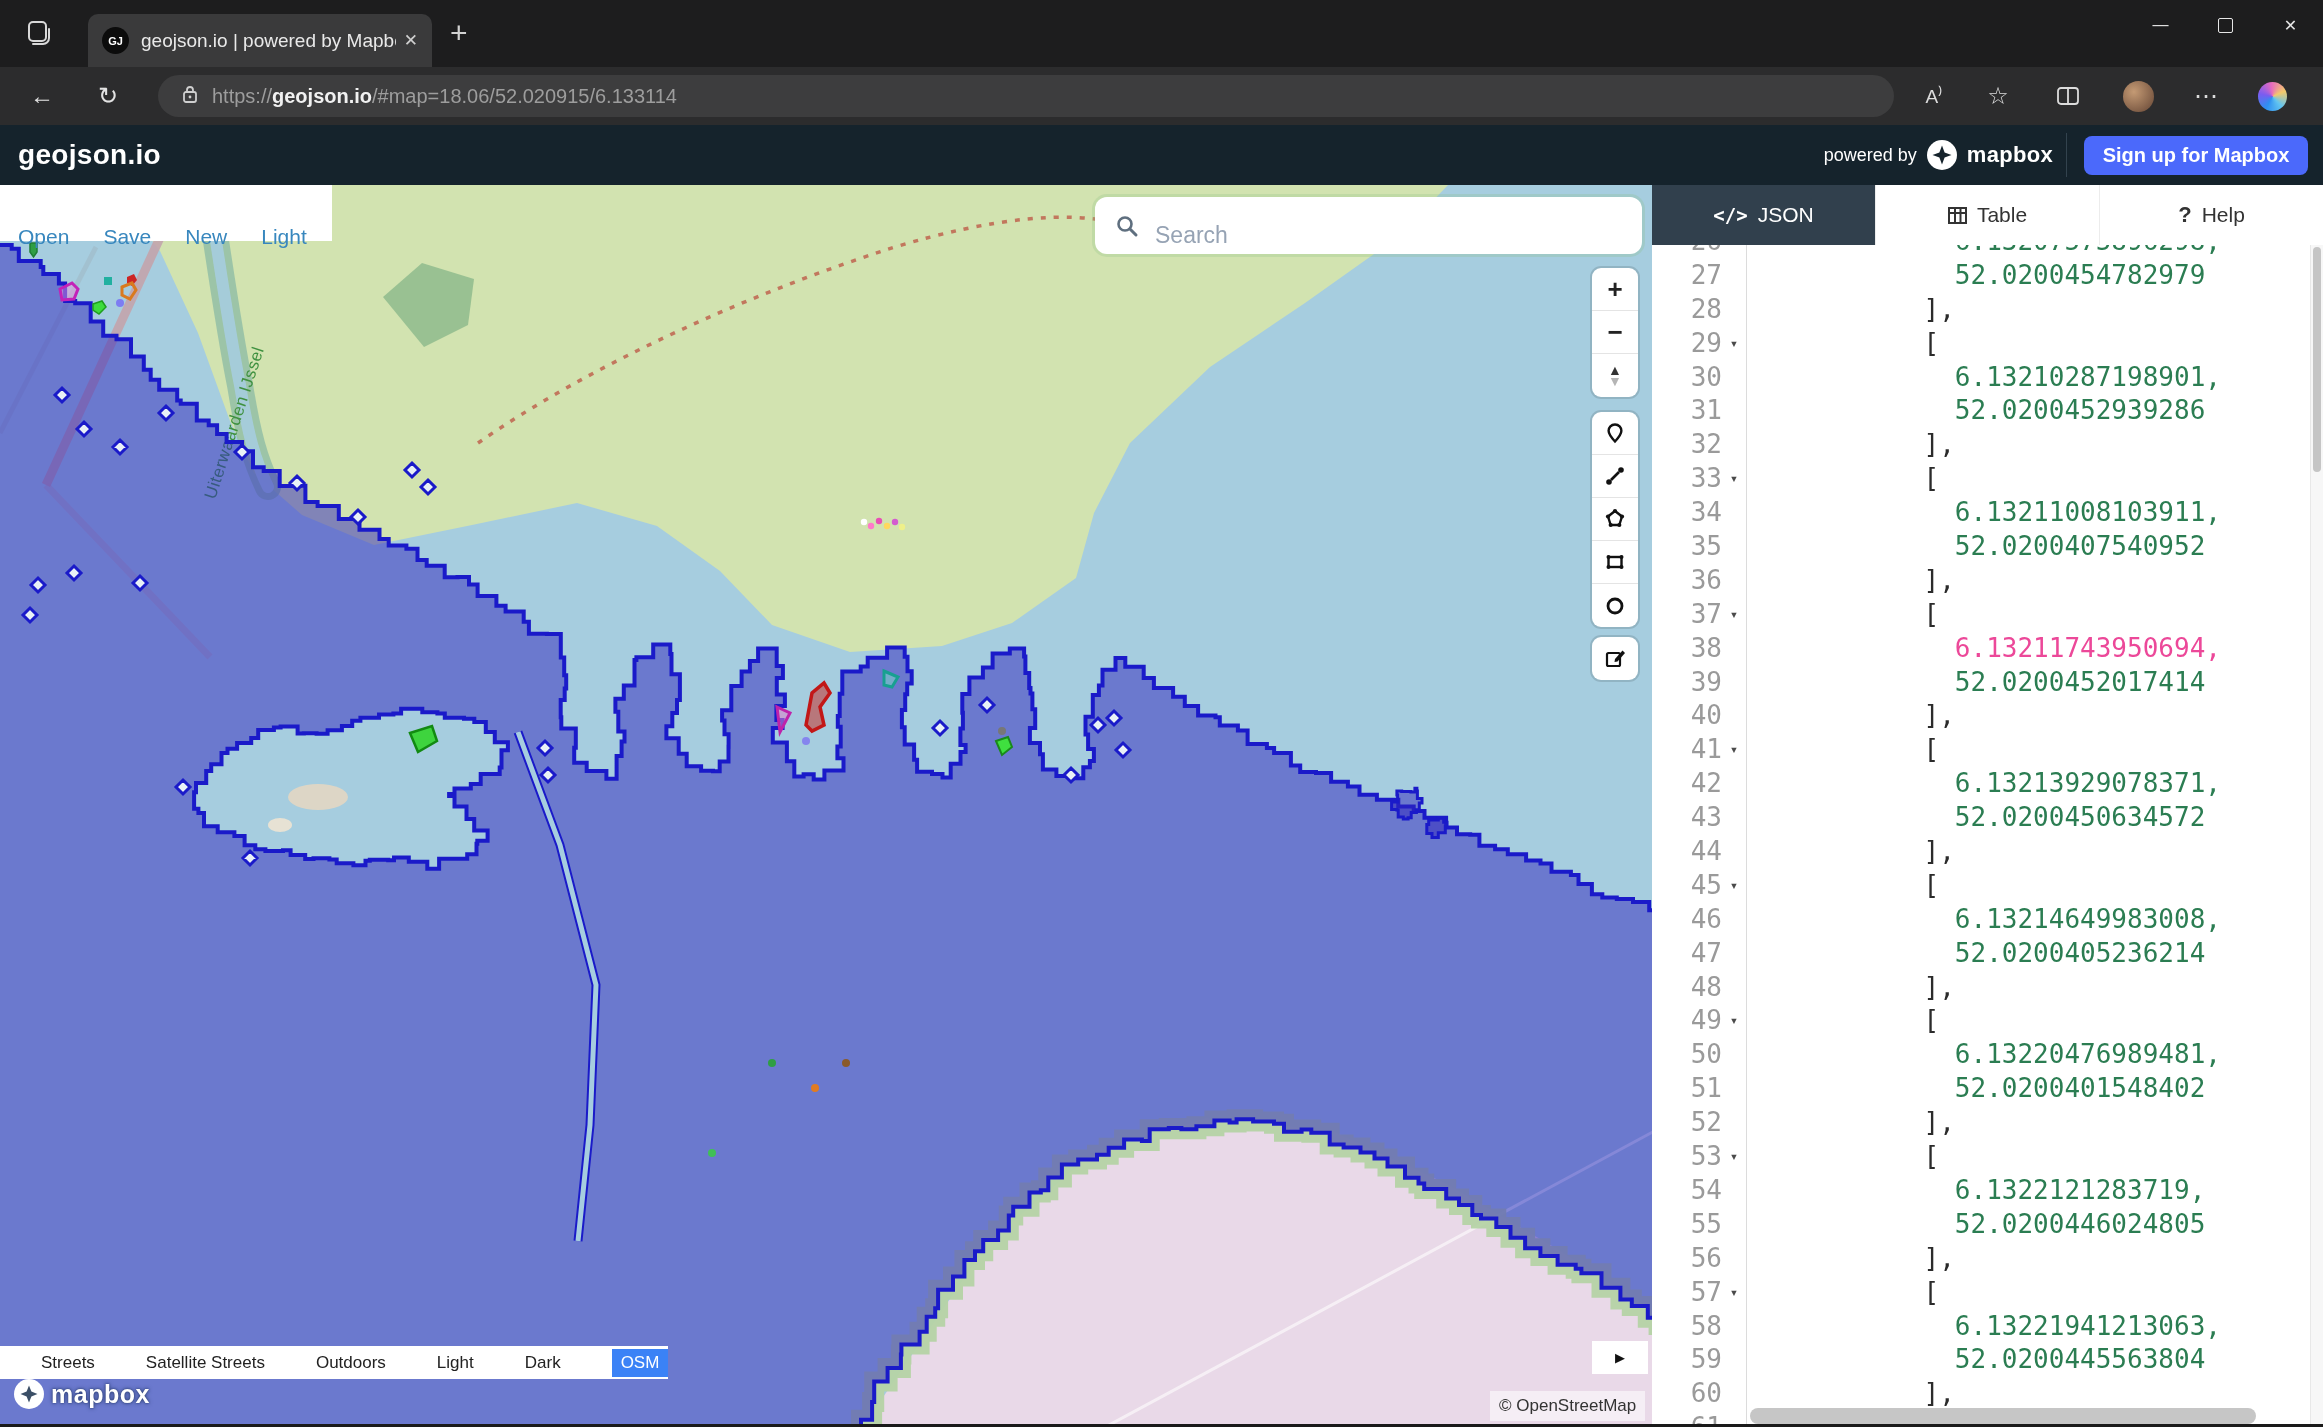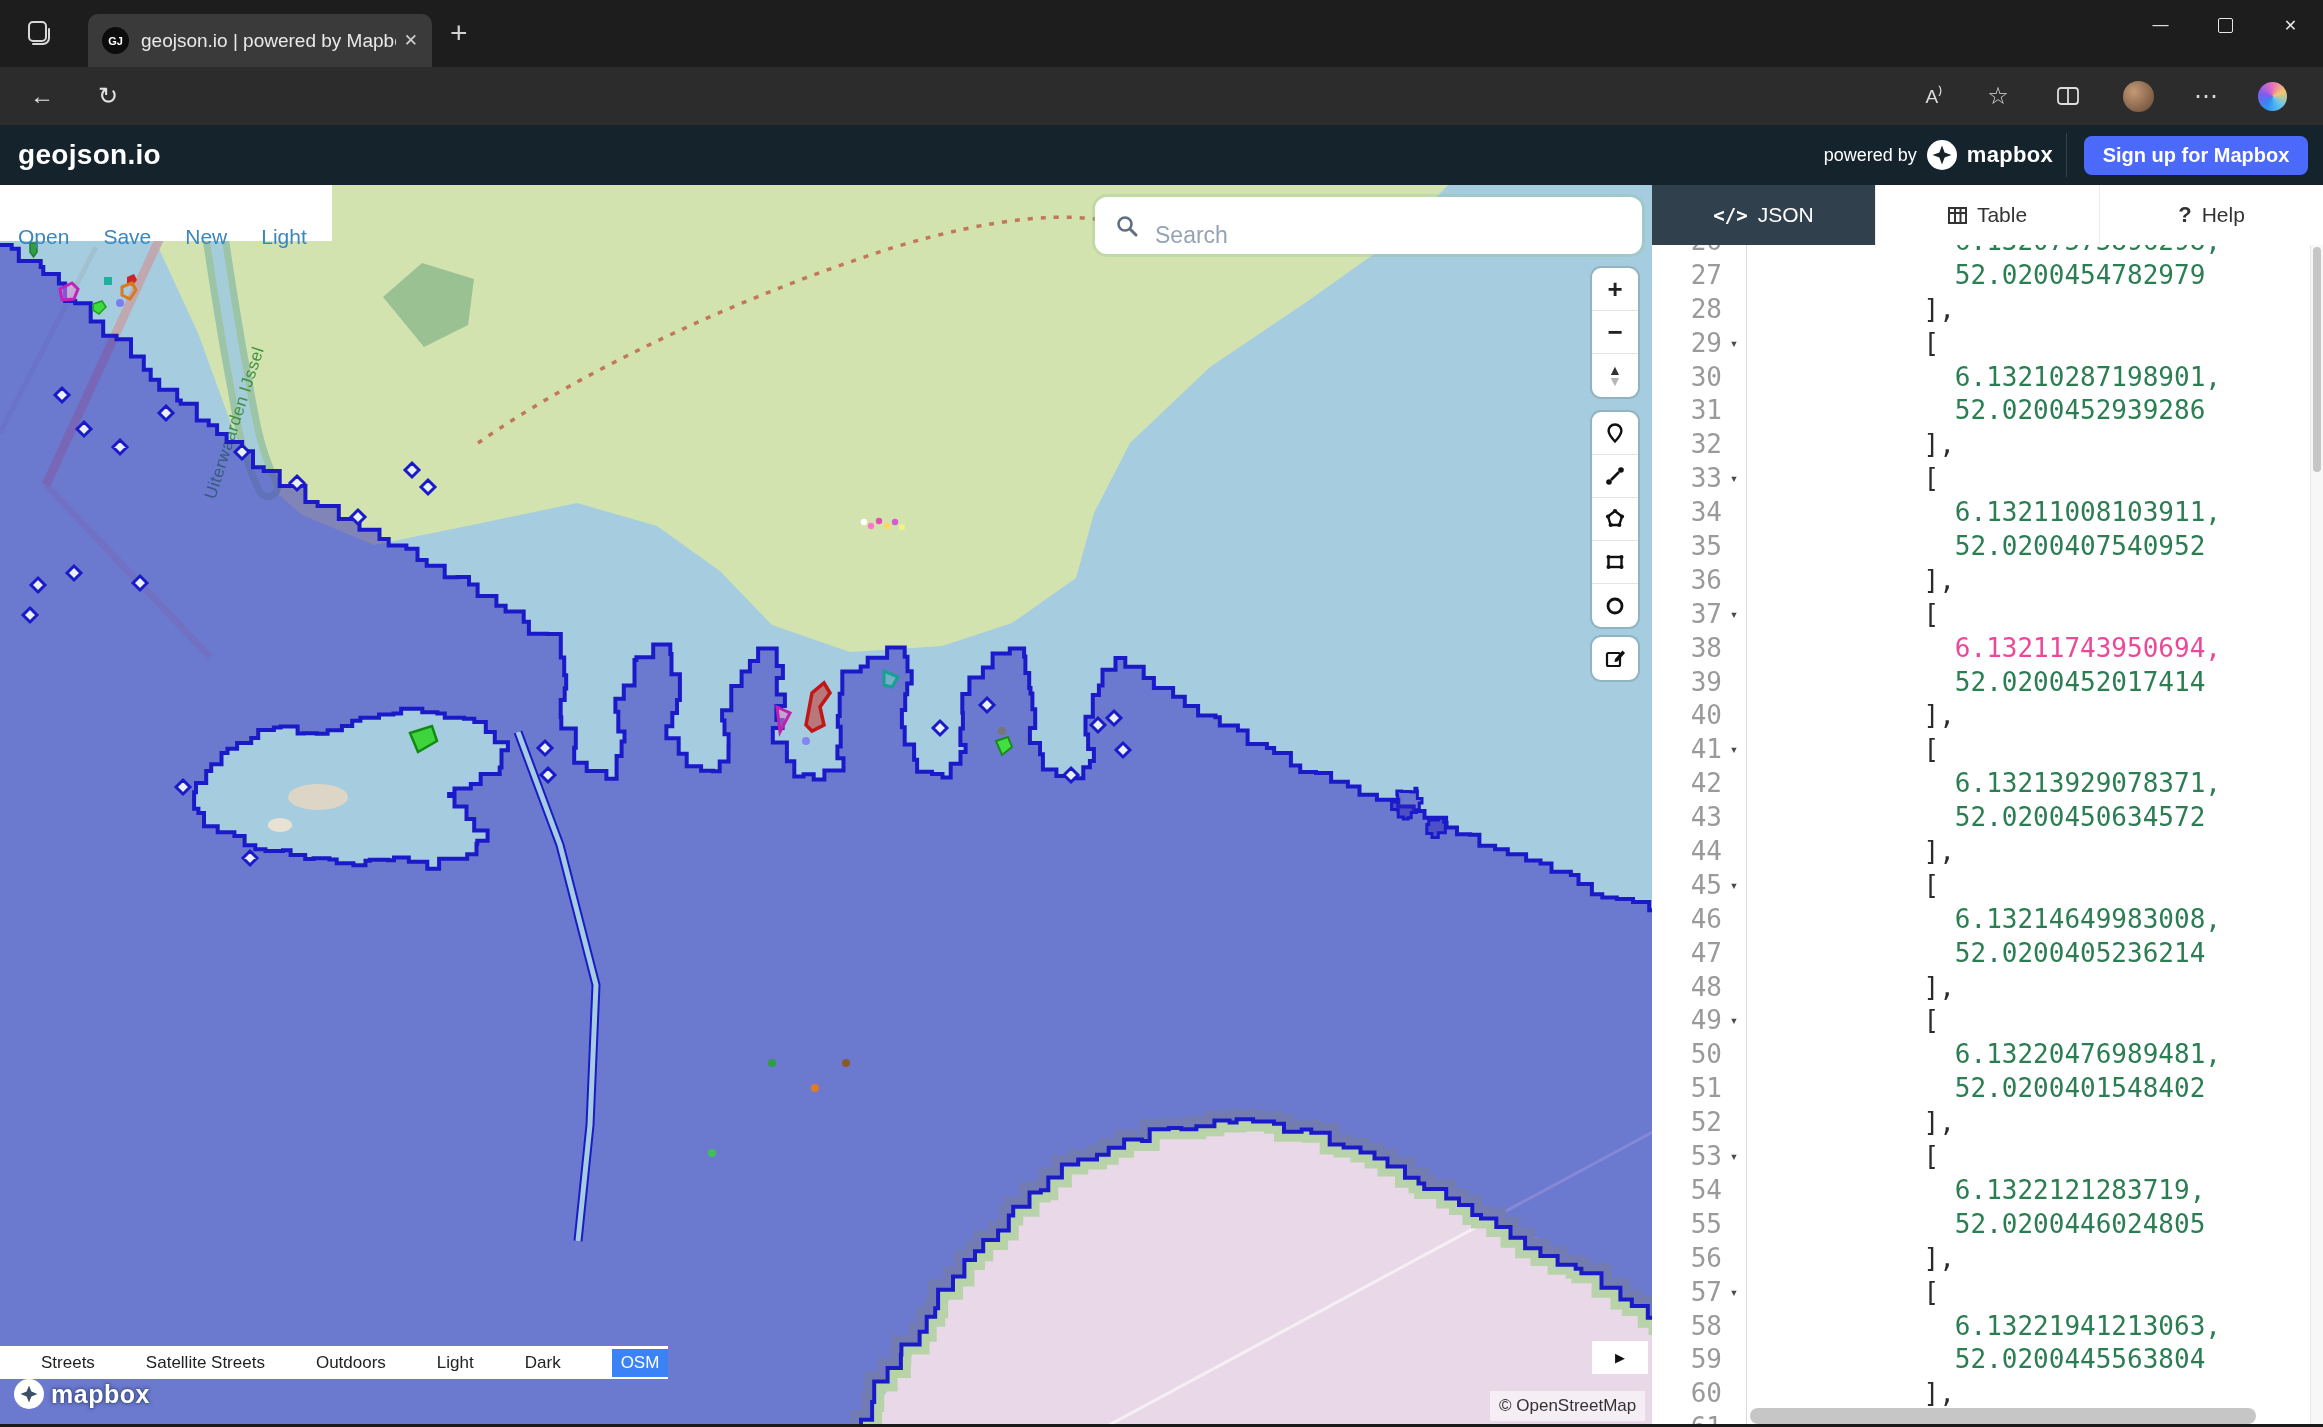--- a/index.html
+++ b/index.html
@@ -100,20 +100,30 @@
       <div class="winbtn">
           <span class="maxbox"></span>
         </div>
       <div class="winbtn">✕</div>
     </div>
   </div>
 
   <div class="urlbar">
     <div class="navglyph" style="left:20px;">←</div>
     <div class="navglyph" style="left:86px;">↻</div>
+    <div class="urlpill">
+      <span class="lock">
+        <svg width="16" height="20" viewBox="0 0 16 20">
+            <rect x="2" y="8" width="12" height="10" rx="2" fill="none" stroke="#cfcfcf" stroke-width="1.8"></rect>
+            <path d="M5,8 V6 a3,3 0 0 1 6,0 v2" fill="none" stroke="#cfcfcf" stroke-width="1.8"></path>
+            <circle cx="8" cy="13" r="1.4" fill="#cfcfcf"></circle>
+          </svg>
+      </span>
+      <span class="urltext"><span>https://</span><b>geojson.io</b><span>/#map=18.06/52.020915/6.133114</span></span>
+    </div>
     <div class="tb-icon" style="left:1908px;font-size:19px;">A⁾</div>
     <div class="tb-icon" style="left:1972px;font-size:24px;">☆</div>
     <div class="tb-icon" style="left:2042px;">
       <svg width="22" height="18" viewBox="0 0 22 18">
           <rect x="1" y="1" width="20" height="16" rx="3" fill="none" stroke="#dcdcdc" stroke-width="1.8"></rect>
           <line x1="11" y1="1" x2="11" y2="17" stroke="#dcdcdc" stroke-width="1.8"></line>
         </svg>
     </div>
     <div class="tb-icon" style="left:2112px;">
         <span class="avatar"></span>

